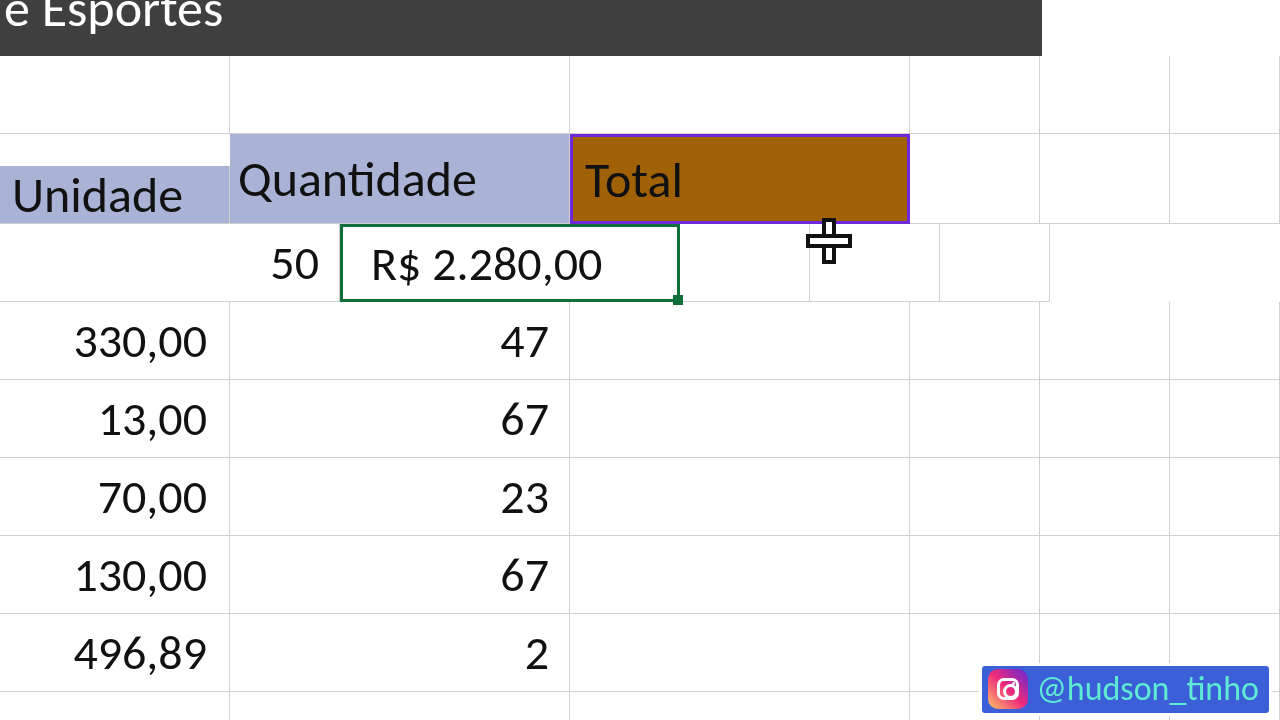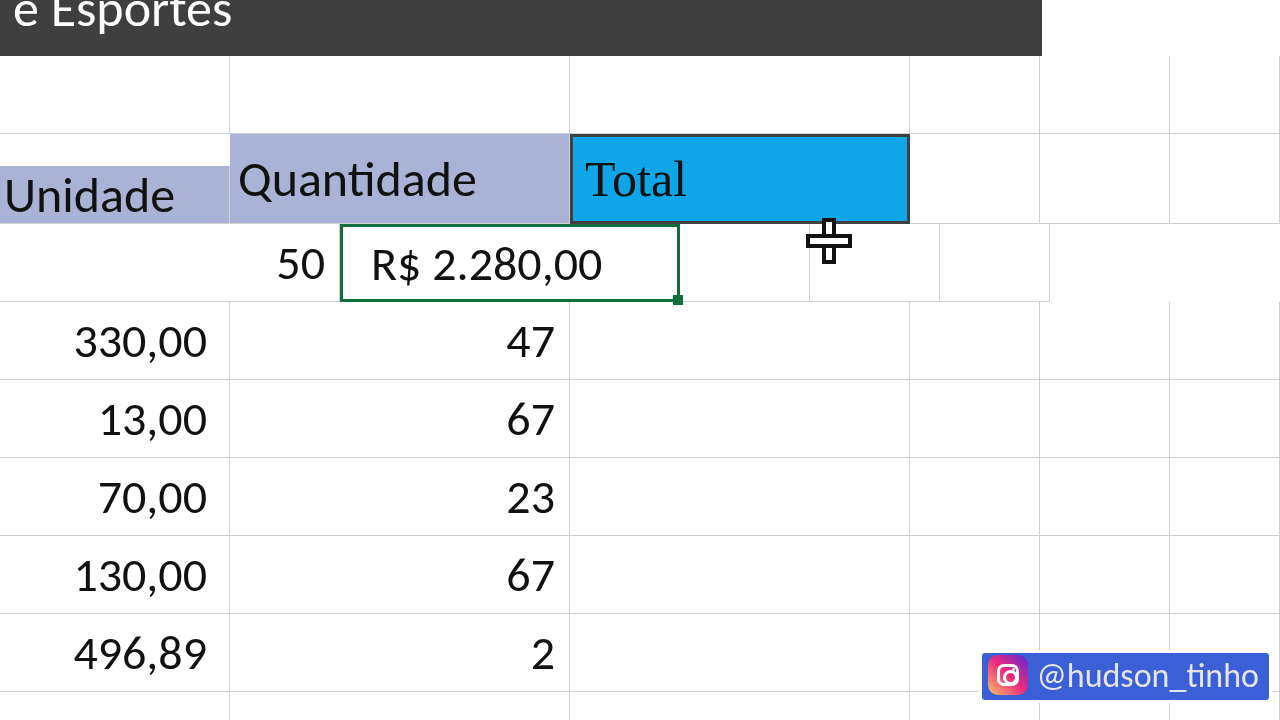--- a/index.html
+++ b/index.html
@@ -8,21 +8,21 @@
     background: #ffffff;
     width: 1280px;
     height: 720px;
     overflow: hidden;
     position: relative;
   }
   .title-bar {
     background: #3f3f3f;
     color: #ffffff;
     height: 56px;
-    padding-left: 13px;
+    padding-left: 4px;
     display: flex;
     align-items: flex-start;
     font-size: 52px;
     font-weight: 400;
     overflow: hidden;
     width: 1042px;
   }
   .title-bar span { position: relative; top: -24px; white-space: nowrap; }
 
   .grid {
@@ -35,39 +35,38 @@
     border-right: 1px solid #d0d0d0;
     border-bottom: 1px solid #d0d0d0;
     display: flex;
     align-items: center;
     font-size: 48px;
     padding: 0 10px;
     color: #111;
     background: #fff;
   }
   .col-unidade { width: 230px; justify-content: flex-end; padding-right: 22px; }
-  .col-qtd     { width: 340px; justify-content: flex-end; padding-right: 14px; }
+  .col-qtd     { width: 340px; justify-content: flex-end; padding-right: 20px; }
   .col-total   { width: 340px; justify-content: flex-start; padding-left: 28px; }
   .col-extra1  { width: 130px; }
   .col-extra2  { width: 130px; }
   .col-extra3  { width: 110px; }
 
   .row.headers .cell { font-size: 50px; font-weight: 400; }
   .row.headers { height: 90px; }
   .hdr-lilac {
     background: #aab3d6;
     color: #111;
   }
   .hdr-green {
-    background: #0ea5e9;
+    background: #a16207;
     color: #111;
-    border: 3px solid #404040;
-    font-family: Liberation Serif, serif;
-  }
-  .row.headers .col-unidade { justify-content: flex-start; padding-left: 4px; margin-top: 32px; }
+    border: 3px solid #6d28d9;
+  }
+  .row.headers .col-unidade { justify-content: flex-start; padding-left: 12px; margin-top: 32px; }
   .row.headers .col-qtd { justify-content: flex-start; padding-left: 8px; }
   .row.headers .col-total { justify-content: flex-start; padding-left: 12px; }
 
   .selected-cell {
     border: 3px solid #0f6e3a !important;
     position: relative;
   }
   .fill-handle {
     position: absolute;
     right: -6px;
@@ -92,29 +91,29 @@
   .cursor-plus::before {
     left: 16px; top: 0; width: 6px; height: 38px;
   }
   .cursor-plus::after {
     top: 16px; left: 0; height: 6px; width: 38px;
   }
 
   .ig-badge {
     position: absolute;
     right: 8px;
-    bottom: 17px;
+    bottom: 4px;
     background: #3a5fd6;
     border: 3px solid #ffffff;
     border-radius: 6px;
     padding: 2px 10px 4px 6px;
     display: flex;
-    align-items: flex-start;
+    align-items: flex-end;
     gap: 8px;
-    color: #e5e5e5;
+    color: #5eead4;
     font-size: 34px;
     font-weight: 400;
   }
   .ig-icon {
     width: 40px; height: 40px;
     border-radius: 10px;
     background: linear-gradient(45deg,#fdc468,#ee2a7b,#6228d7);
     position: relative;
     display:flex; align-items:center; justify-content:center;
   }

